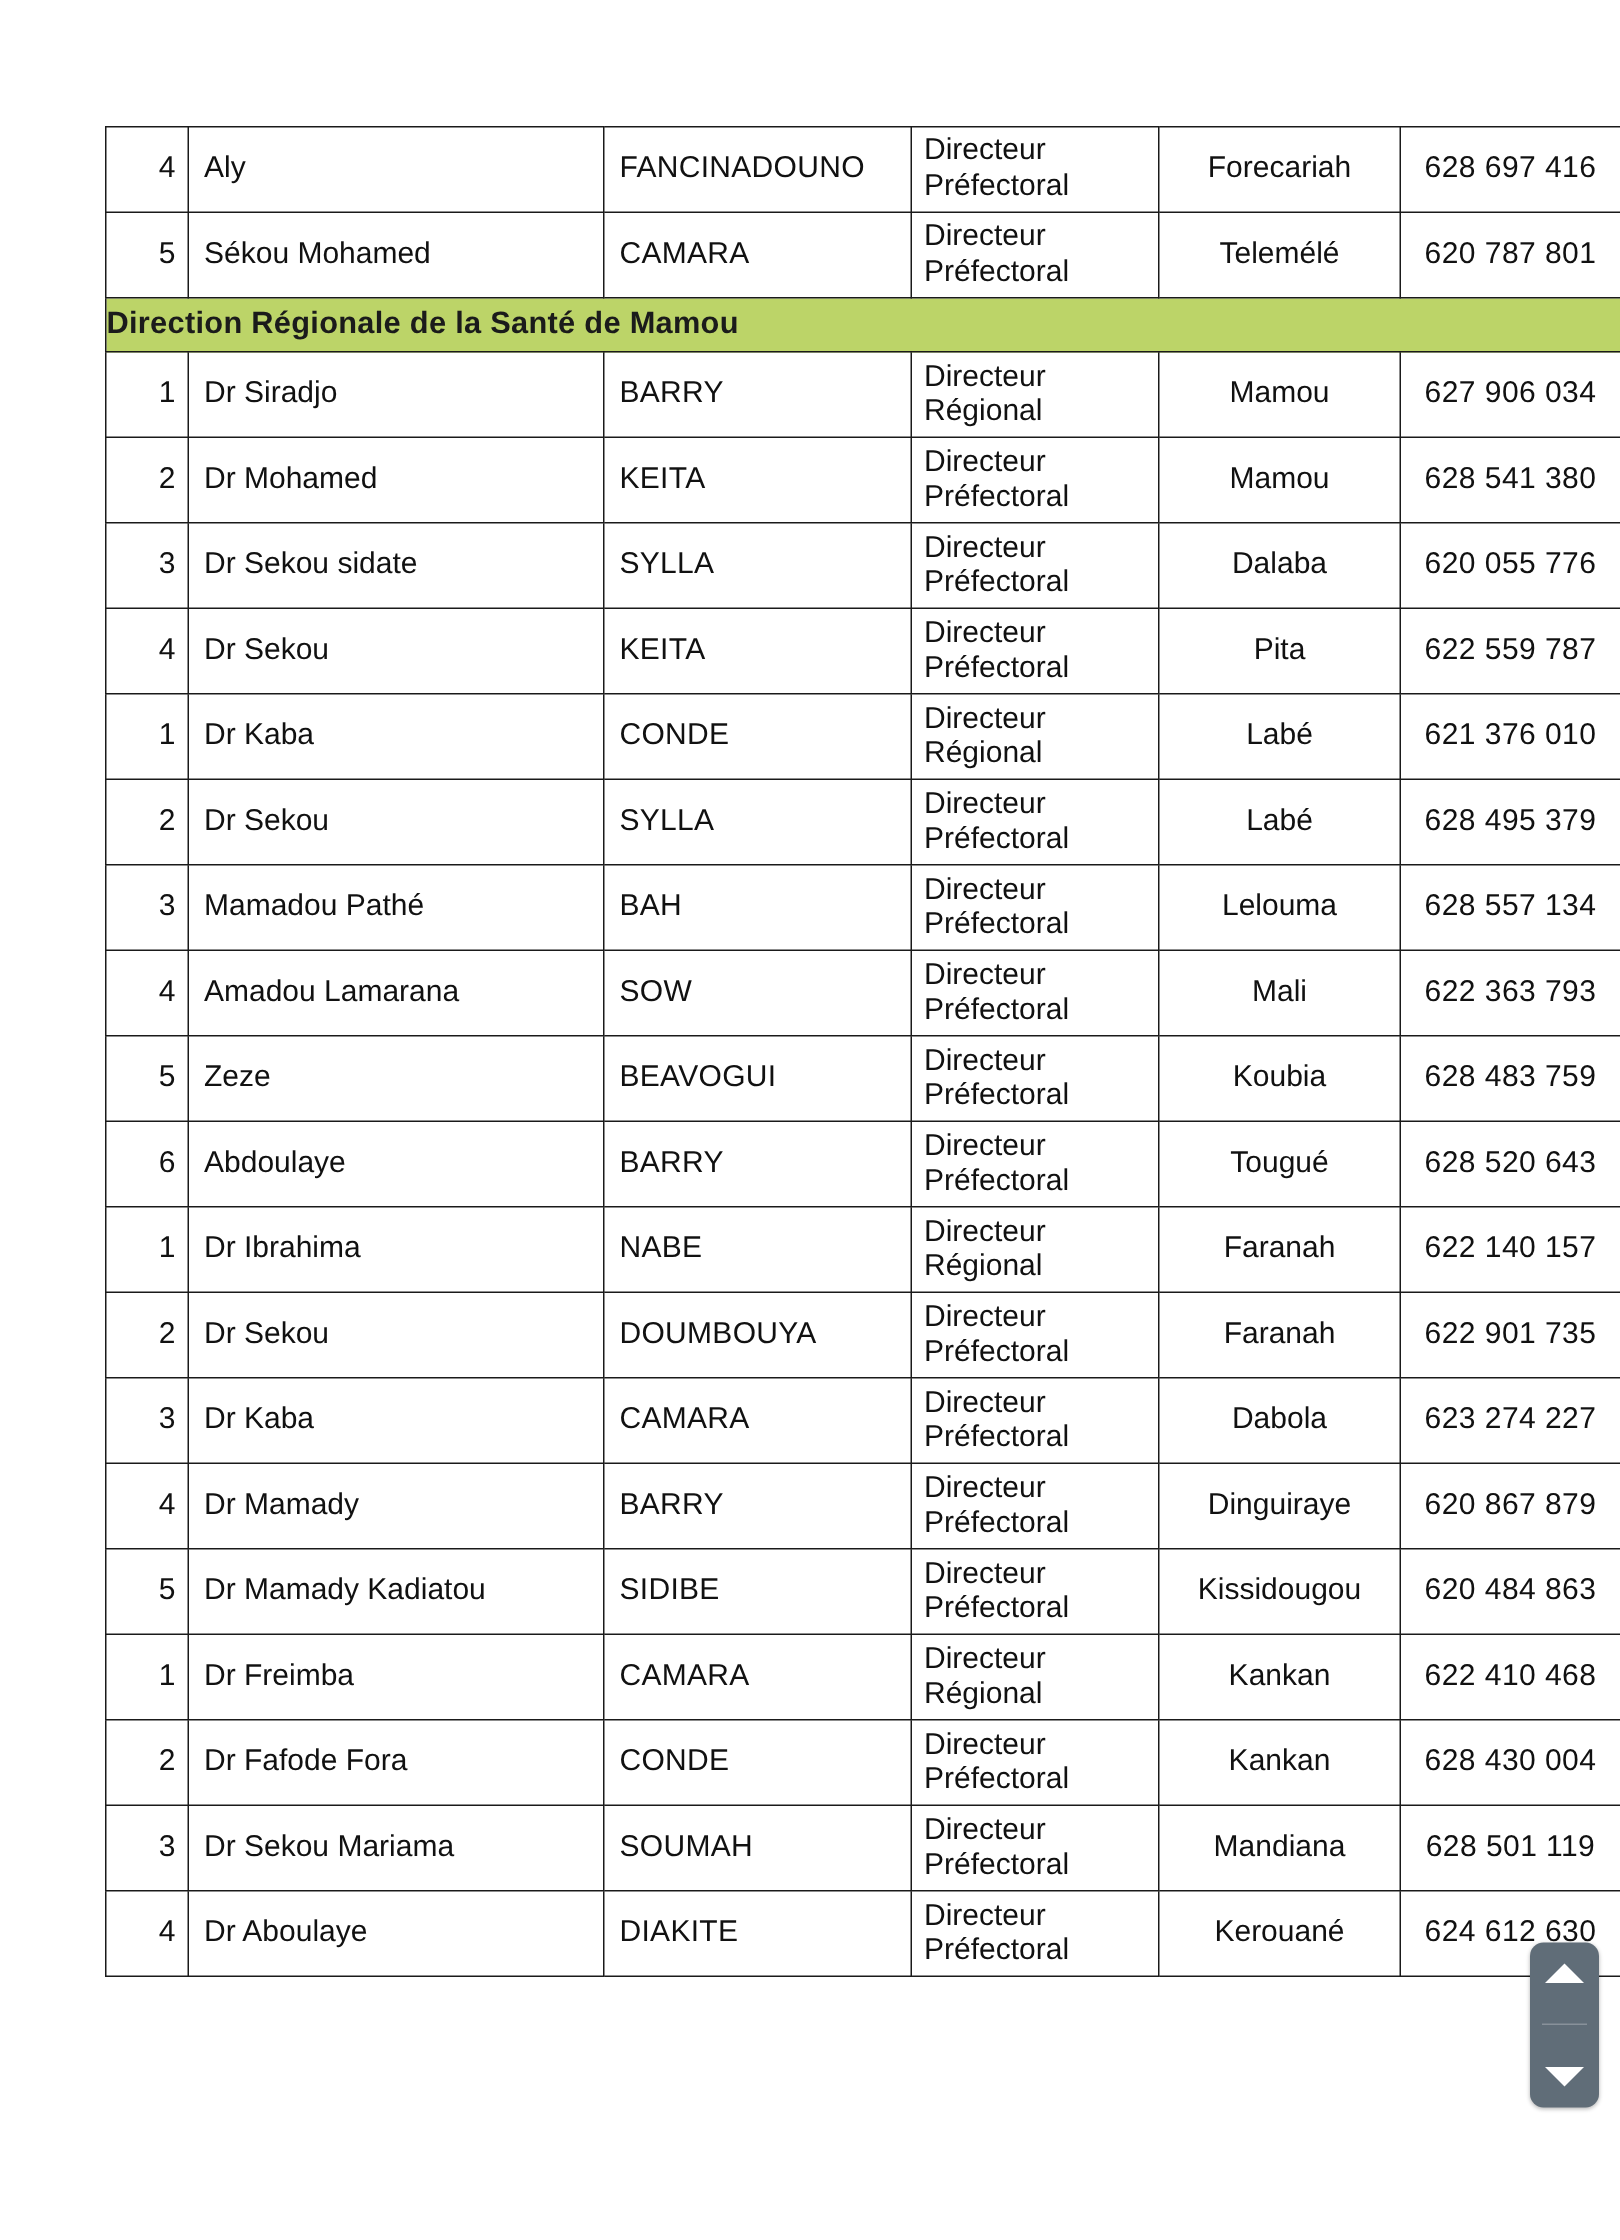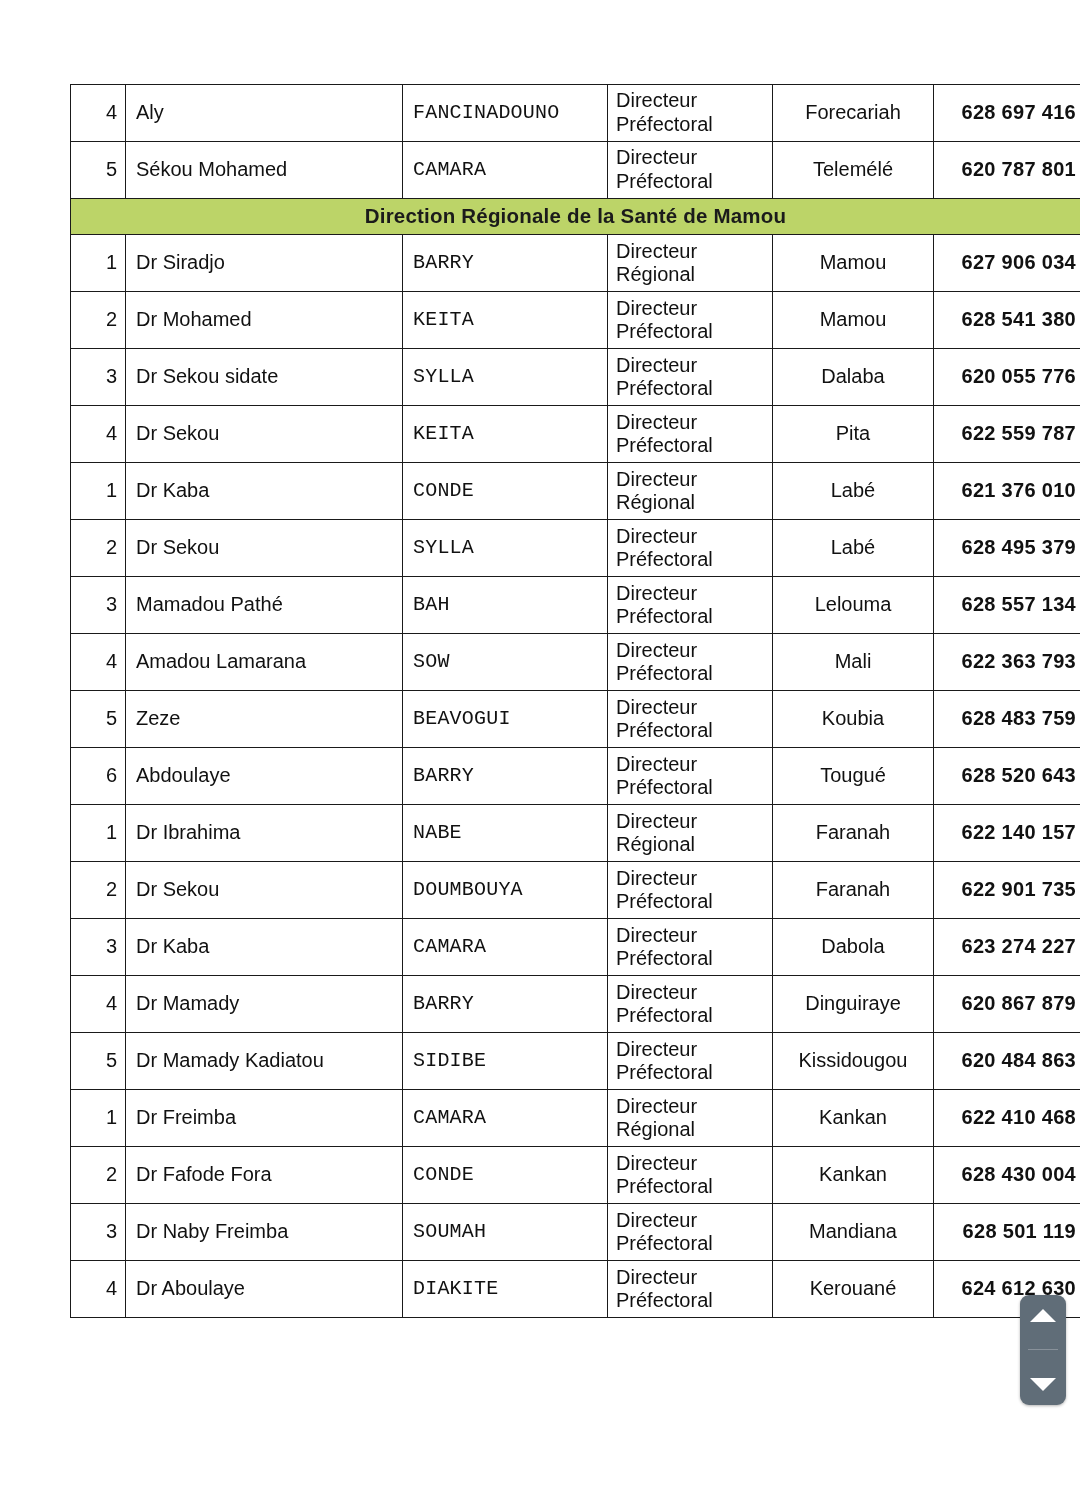--- a/index.html
+++ b/index.html
@@ -45,46 +45,43 @@
   .c-first {
     width: 258px;
     padding: 6px 8px 6px 10px !important;
     font-size: 20.5px;
   }
   .c-last {
     width: 186px;
     padding: 6px 8px 6px 10px !important;
     font-size: 20.5px;
     letter-spacing: 0.2px;
-    font-family: Liberation Mono, monospace;
   }
   .c-role {
     width: 150px;
     padding: 4px 6px 4px 8px !important;
     font-size: 19.5px;
     line-height: 1.28;
   }
   .c-place {
     width: 152px;
     text-align: center;
     padding: 6px 4px !important;
     font-size: 20.5px;
     border-radius: 14px;
   }
   .c-phone {
     width: 138px;
-    text-align: right;
+    text-align: center;
     padding: 6px 4px !important;
     font-size: 20px;
     letter-spacing: 0.3px;
-    font-weight: bold;
   }
   tr.section-row td {
     background: #bcd468;
-    text-align: center;
     font-weight: bold;
     font-size: 20.5px;
     color: #1b1b1b;
     padding: 5px 0 6px 0 !important;
     letter-spacing: 0.2px;
   }
   tr.data-row td {
     height: 44px;
   }
   .role-line {
@@ -333,21 +330,21 @@
             <td class="c-last">CONDE</td>
             <td class="c-role">
               <span class="role-line">Directeur</span>
               <span class="role-line">Préfectoral</span>
             </td>
             <td class="c-place">Kankan</td>
             <td class="c-phone">628 430 004</td>
           </tr>
           <tr class="data-row">
             <td class="c-num">3</td>
-            <td class="c-first">Dr Naby Freimba</td>
+            <td class="c-first">Dr Sekou Mariama</td>
             <td class="c-last">SOUMAH</td>
             <td class="c-role">
               <span class="role-line">Directeur</span>
               <span class="role-line">Préfectoral</span>
             </td>
             <td class="c-place">Mandiana</td>
             <td class="c-phone">628 501 119</td>
           </tr>
           <tr class="data-row">
             <td class="c-num">4</td>

